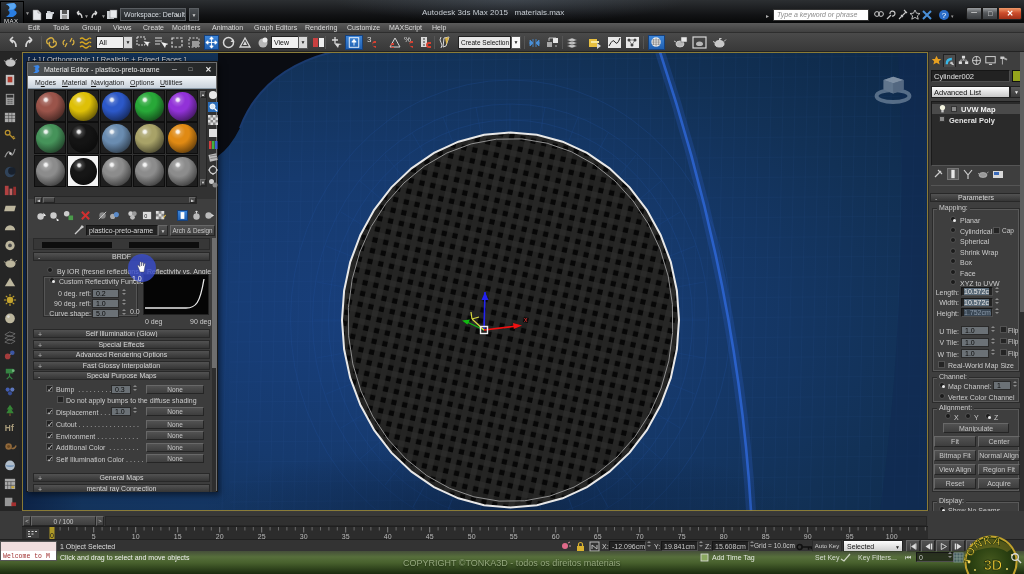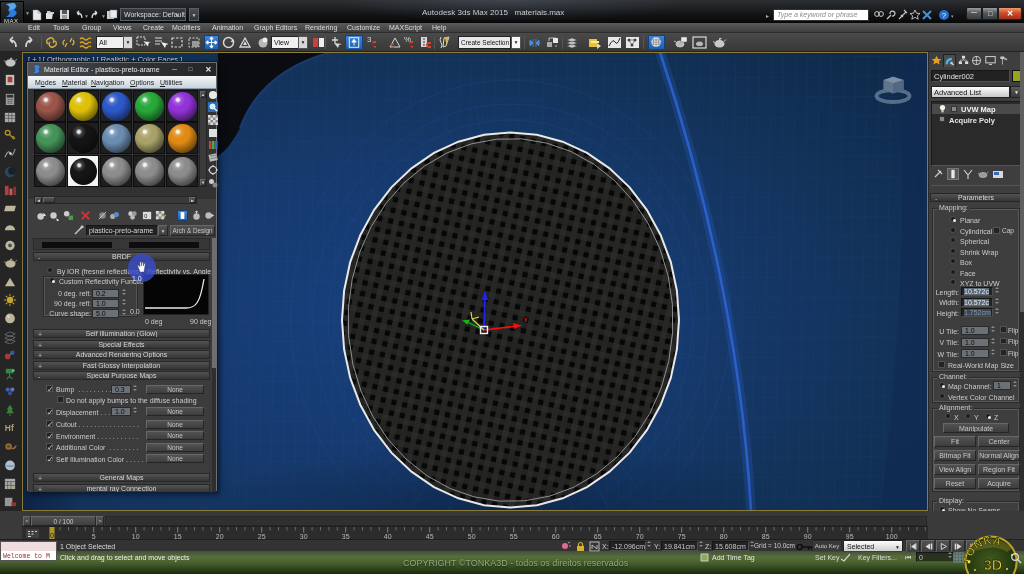--- a/index.html
+++ b/index.html
@@ -523,21 +523,21 @@
 <ellipse cx="893" cy="96" rx="16.5" ry="6" fill="none" stroke="#9fb0c2" stroke-width="3.8" opacity="0.8"></ellipse>
 <g transform="translate(882,72) scale(0.8)">
 <path d="M2 10 L14 6 L27 10 L27 22 L14 27 L2 22 Z" fill="#8696a8"></path>
 <path d="M2 10 L14 6 L27 10 L14 14 Z" fill="#c2cdd8"></path>
 <path d="M2 10 L14 14 L14 27 L2 22 Z" fill="#93a3b4"></path>
 <path d="M27 10 L14 14 L14 27 L27 22 Z" fill="#7d8da0"></path>
 </g>
 </g>
 </svg>
     <div class="abs" style="left:22px;top:52px;width:906px;height:459px;border:1px solid rgba(160,138,50,.85);pointer-events:none"></div>
-    <div class="abs" style="left:28px;top:55px;font-size:7.5px;color:#d0d0d0;text-shadow:0 1px 1px #000">[ + ] [ Orthographic ] [ Realistic + Color Faces ]</div>
+    <div class="abs" style="left:28px;top:55px;font-size:7.5px;color:#d0d0d0;text-shadow:0 1px 1px #000">[ + ] [ Orthographic ] [ Realistic + Edged Faces ]</div>
     <div class="abs" style="left:26px;top:61px;width:192px;height:431px;background:#3e3e3e;border:1px solid #191919;outline:1px solid #6e6e6e;outline-offset:-2px;box-shadow:2px 3px 6px rgba(0,0,0,.5)">
       <div class="abs" style="left:1px;top:1px;width:188px;height:13px;background:linear-gradient(90deg,#4e5254 0%,#35383a 40%,#232526 100%)">
         <svg class="abs" style="left:4px;top:2px" width="9" height="9" viewBox="0 0 9 9">
           <path d="M1 1 L6 0 Q9 2 6 4 Q9 6 5 8 L1 8 Q5 6 2.5 4 Q5 2.5 1 1Z" fill="#3a86e8"></path>
         </svg>
         <div class="abs" style="left:16px;top:3px;font-size:7px;color:#e8e8e8;white-space:nowrap">Material Editor - plastico-preto-arame</div>
         <div class="abs" style="left:140px;top:2px;width:13px;height:10px;text-align:center;font-size:7px;color:#ddd;line-height:9px">─</div>
         <div class="abs" style="left:156px;top:2px;width:13px;height:10px;text-align:center;font-size:6px;color:#ddd;line-height:9px">□</div>
         <div class="abs" style="left:174px;top:2px;width:13px;height:10px;text-align:center;font-size:7.5px;color:#eee;line-height:9px;font-weight:bold">✕</div>
       </div>
@@ -792,21 +792,21 @@
         <div class="abs" style="left:0;top:2px;width:90px;height:10px;background:#4a4a4a">
           <svg class="abs" style="left:6px;top:0" width="9" height="9" viewBox="0 0 9 9">
             <circle cx="4.5" cy="3.5" r="2.6" fill="#f4f4e0"></circle>
             <rect x="3.3" y="6" width="2.4" height="2.4" fill="#ccc"></rect>
           </svg>
           <div class="abs" style="left:19px;top:1.5px;width:6px;height:6px;background:#888;border:1px solid #333"></div>
           <div class="abs" style="left:29px;top:1px;font-size:7.5px;font-weight:bold;color:#f2f2f2">UVW Map</div>
         </div>
         <div class="abs" style="left:0;top:12px;width:90px;height:10px">
           <div class="abs" style="left:7px;top:2px;width:6px;height:6px;background:#888;border:1px solid #333"></div>
-          <div class="abs" style="left:17px;top:1.5px;font-size:7.5px;font-weight:bold;color:#e4e4e4">Acquire Poly</div>
+          <div class="abs" style="left:17px;top:1.5px;font-size:7.5px;font-weight:bold;color:#e4e4e4">General Poly</div>
         </div>
       </div>
       <svg class="abs" style="left:3px;top:116px;" width="12" height="12" viewBox="0 0 12 12">
         <path d="M3 9l4-4M7 5l2-2M6 2l4 4" stroke="#ccc" stroke-width="1.2" fill="none"></path>
       </svg>
       <svg class="abs" style="left:18px;top:116px;background:#5a5a5a;border:1px solid #777;" width="12" height="12" viewBox="0 0 12 12">
         <rect x="4" y="1" width="4" height="10" fill="#e8e8e8"></rect>
       </svg>
       <svg class="abs" style="left:33px;top:116px;" width="12" height="12" viewBox="0 0 12 12">
         <path d="M2 2l4 5v4M10 2L6 7" stroke="#ccc" stroke-width="1.2" fill="none"></path>
@@ -1099,21 +1099,21 @@
       </svg>
       <div class="abs t7" style="left:712px;top:3px;color:#e4e8e0">Add Time Tag</div>
       <div class="abs t7" style="left:815px;top:3px;color:#d8dcd4">Set Key</div>
       <svg class="abs" style="left:840px;top:2px" width="12" height="9" viewBox="0 0 12 9">
         <path d="M1 6l3 2 6-7" stroke="#cdd4c4" fill="none" stroke-width="1.2"></path>
       </svg>
       <div class="abs t7" style="left:858px;top:3px;color:#d8dcd4">Key Filters...</div>
       <div class="abs t7" style="left:905px;top:3px;color:#d8dcd4">⏮</div>
       <div class="abs fld" style="left:916px;top:1px;width:38px;height:10px;line-height:9px;background:rgba(30,36,24,.8)">0</div>
       <div class="abs spin" style="left:947px;top:1px"></div>
-      <div class="abs t7" style="left:403px;top:8px;font-size:9px;color:#95a87e;text-shadow:0 1px 2px rgba(10,20,5,.8)">COPYRIGHT ©TONKA3D - todos os direitos reservados</div>
+      <div class="abs t7" style="left:403px;top:8px;font-size:9px;color:#95a87e;text-shadow:0 1px 2px rgba(10,20,5,.8)">COPYRIGHT ©TONKA3D - todos os direitos materiais</div>
     </div>
     <div class="abs" style="left:0;top:541px;width:57px;height:20px;background:#fff;border:1px solid #555">
       <div class="abs" style="left:0;top:0;width:55px;height:9px;background:#f0dede"></div>
       <div class="abs" style="left:2px;top:11px;font-family:'Liberation Mono',monospace;font-size:6.5px;color:#a03030;white-space:nowrap">Welcome to M</div>
     </div>
     <svg class="abs" style="left:960px;top:535px" width="64" height="39" viewBox="0 0 64 39">
 <defs>
         <radialGradient id="tonkabg" cx="48%" cy="50%" r="62%">
           <stop offset="0%" stop-color="#46591f"></stop>
           <stop offset="50%" stop-color="#2c4212"></stop>

